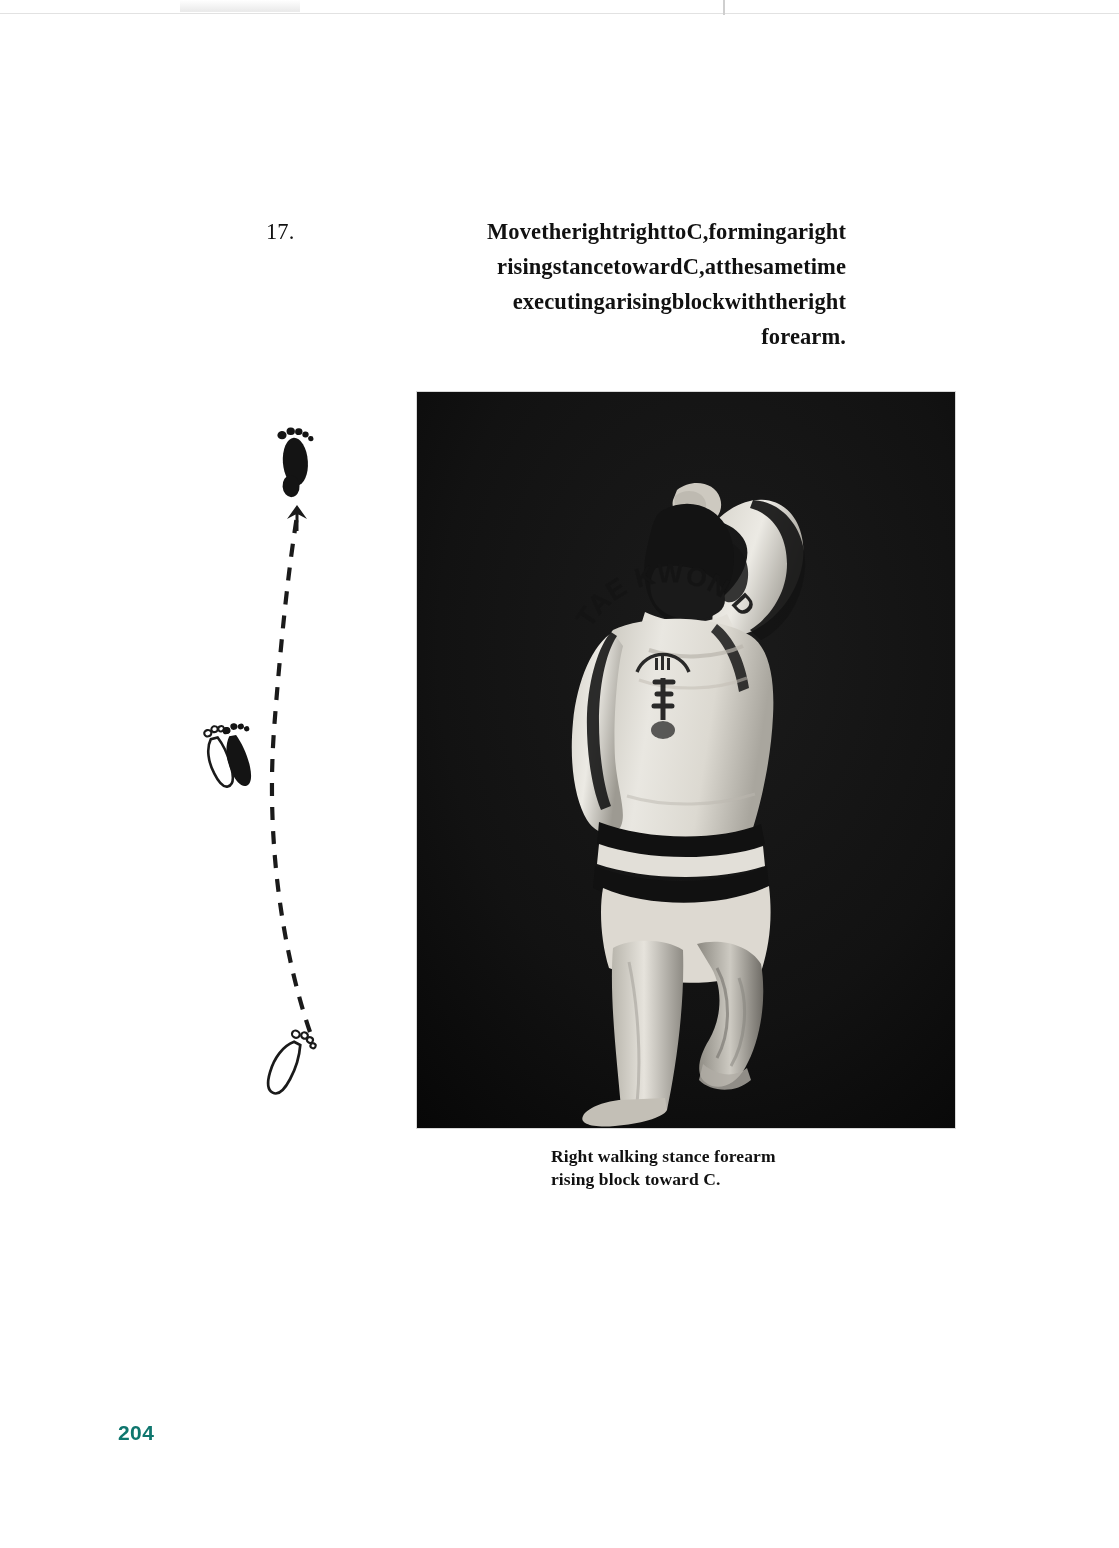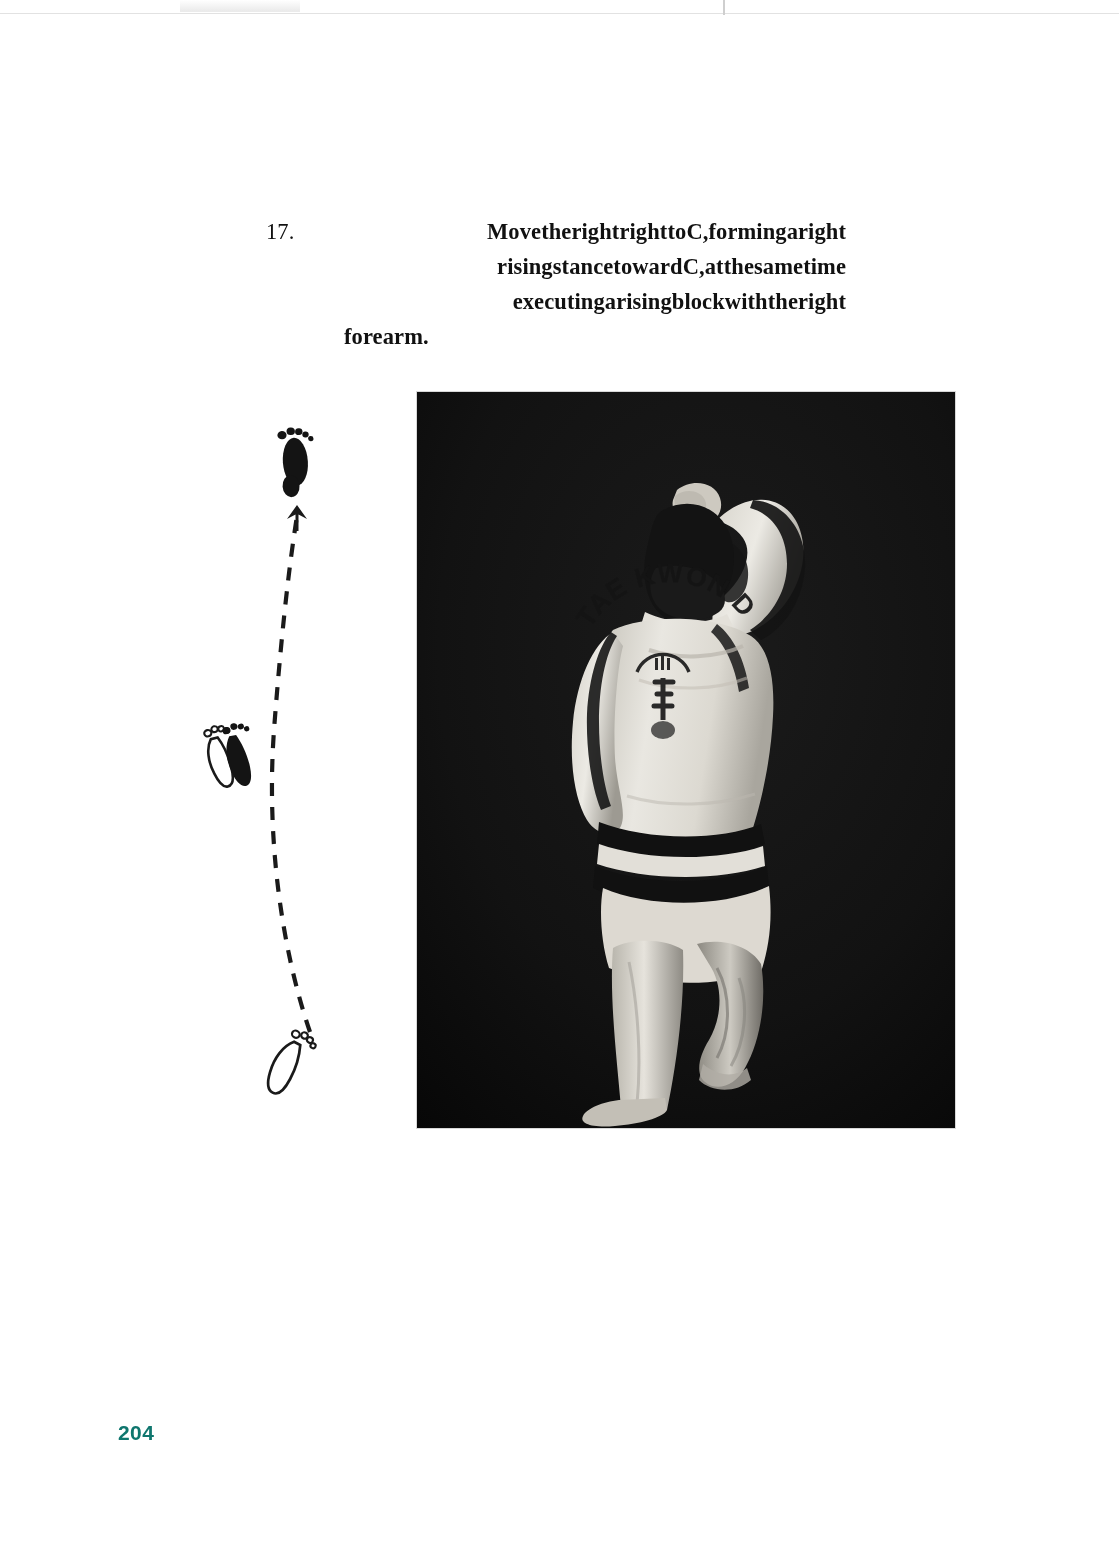--- a/index.html
+++ b/index.html
@@ -61,21 +61,21 @@
     width: 50px;
     flex: 0 0 50px;
     font-weight: normal;
   }
   #instruction .body {
     flex: 1 1 auto;
     display: flex;
     justify-content: flex-end;
   }
   #instruction .body.last {
-    justify-content: flex-start;
+    justify-content: flex-end;
     margin-left: 28px;
   }
   #instruction .body .w { display: inline-block; }
 
   
   #foot-diagram {
     position: absolute;
     left: 170px;
     top: 410px;
     width: 220px;
@@ -344,15 +344,17 @@
       <path d="M 300 576 C 314 602, 314 640, 300 666" fill="none" stroke="#7e7b75" stroke-width="3" opacity="0.7"></path>
       <path d="M 322 586 C 332 614, 328 650, 314 674" fill="none" stroke="#82807a" stroke-width="3" opacity="0.5"></path>
 
       <path d="M 286 672 C 300 684, 318 686, 330 676 L 334 688
                C 318 702, 294 700, 282 688 Z" fill="#b0ada5" opacity="0.8"></path>
     </g>
   </svg>
 </div>
 
 <div id="caption">
+  <div>Right walking stance forearm</div>
+  <div>rising block toward C.</div>
 </div>
 
 <div id="page-number">204</div>
 
 </body></html>

